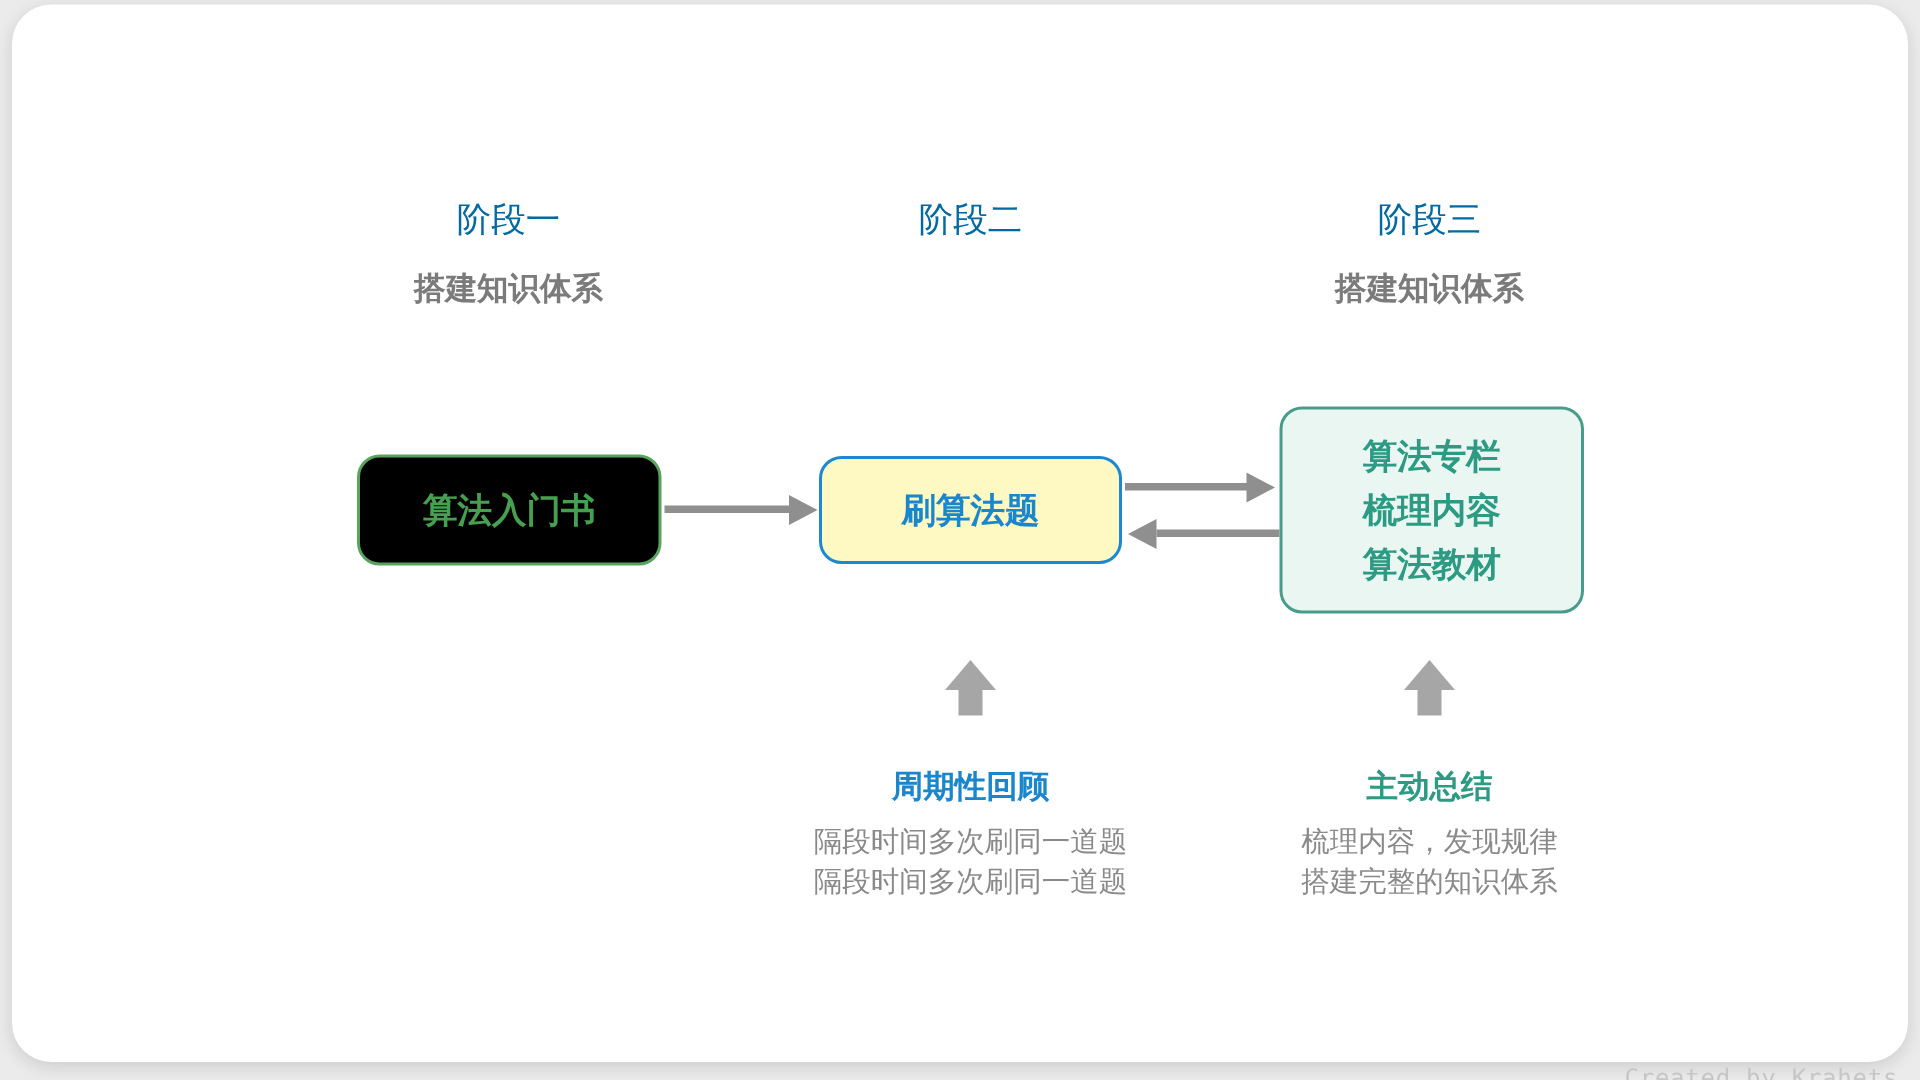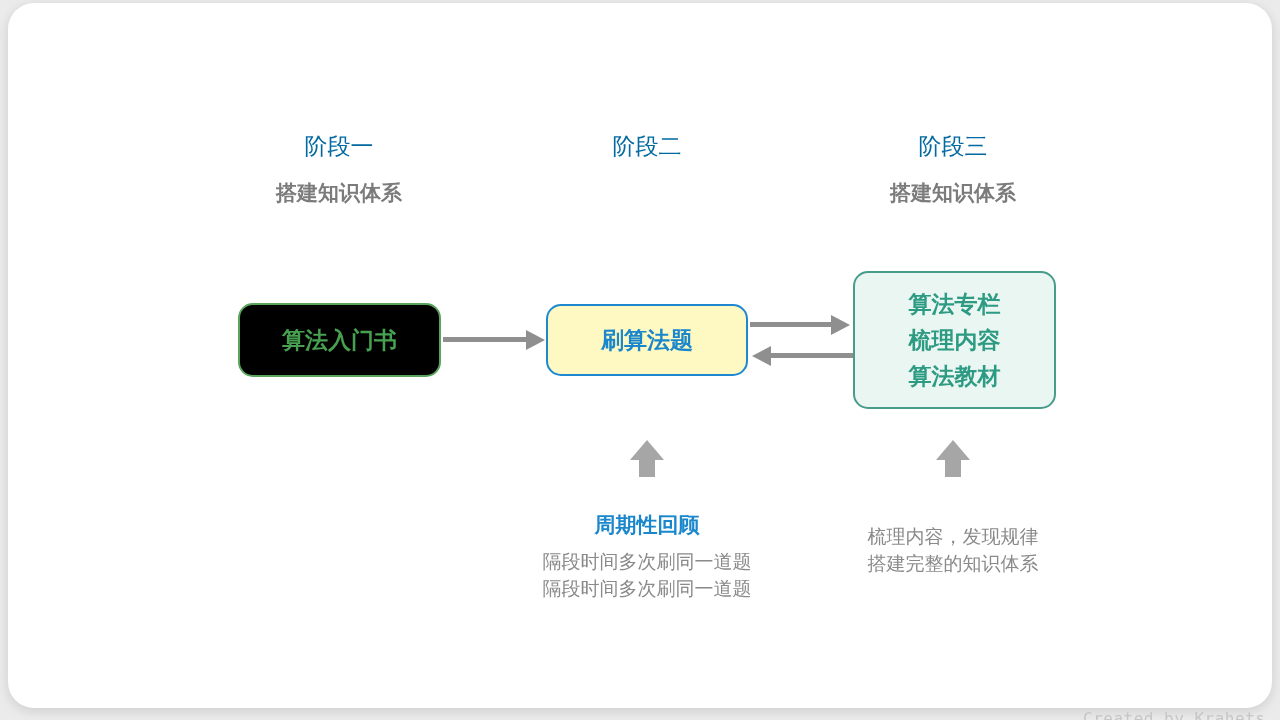--- a/index.html
+++ b/index.html
@@ -190,20 +190,21 @@
     <div class="up-stem" style="left:937px; top:456px;"></div>
 
     <div class="annotation annotation-1">
       <div class="annotation-title blue">周期性回顾</div>
       <div class="annotation-desc">
         <div>隔段时间多次刷同一道题</div>
         <div>隔段时间多次刷同一道题</div>
       </div>
     </div>
     <div class="annotation annotation-2">
+      <div class="annotation-title teal">主动总结</div>
       <div class="annotation-desc">
         <div>梳理内容，发现规律</div>
         <div>搭建完整的知识体系</div>
       </div>
     </div>
 
     <div class="credit">Created by Krahets</div>
 
   </div>
 </div>

